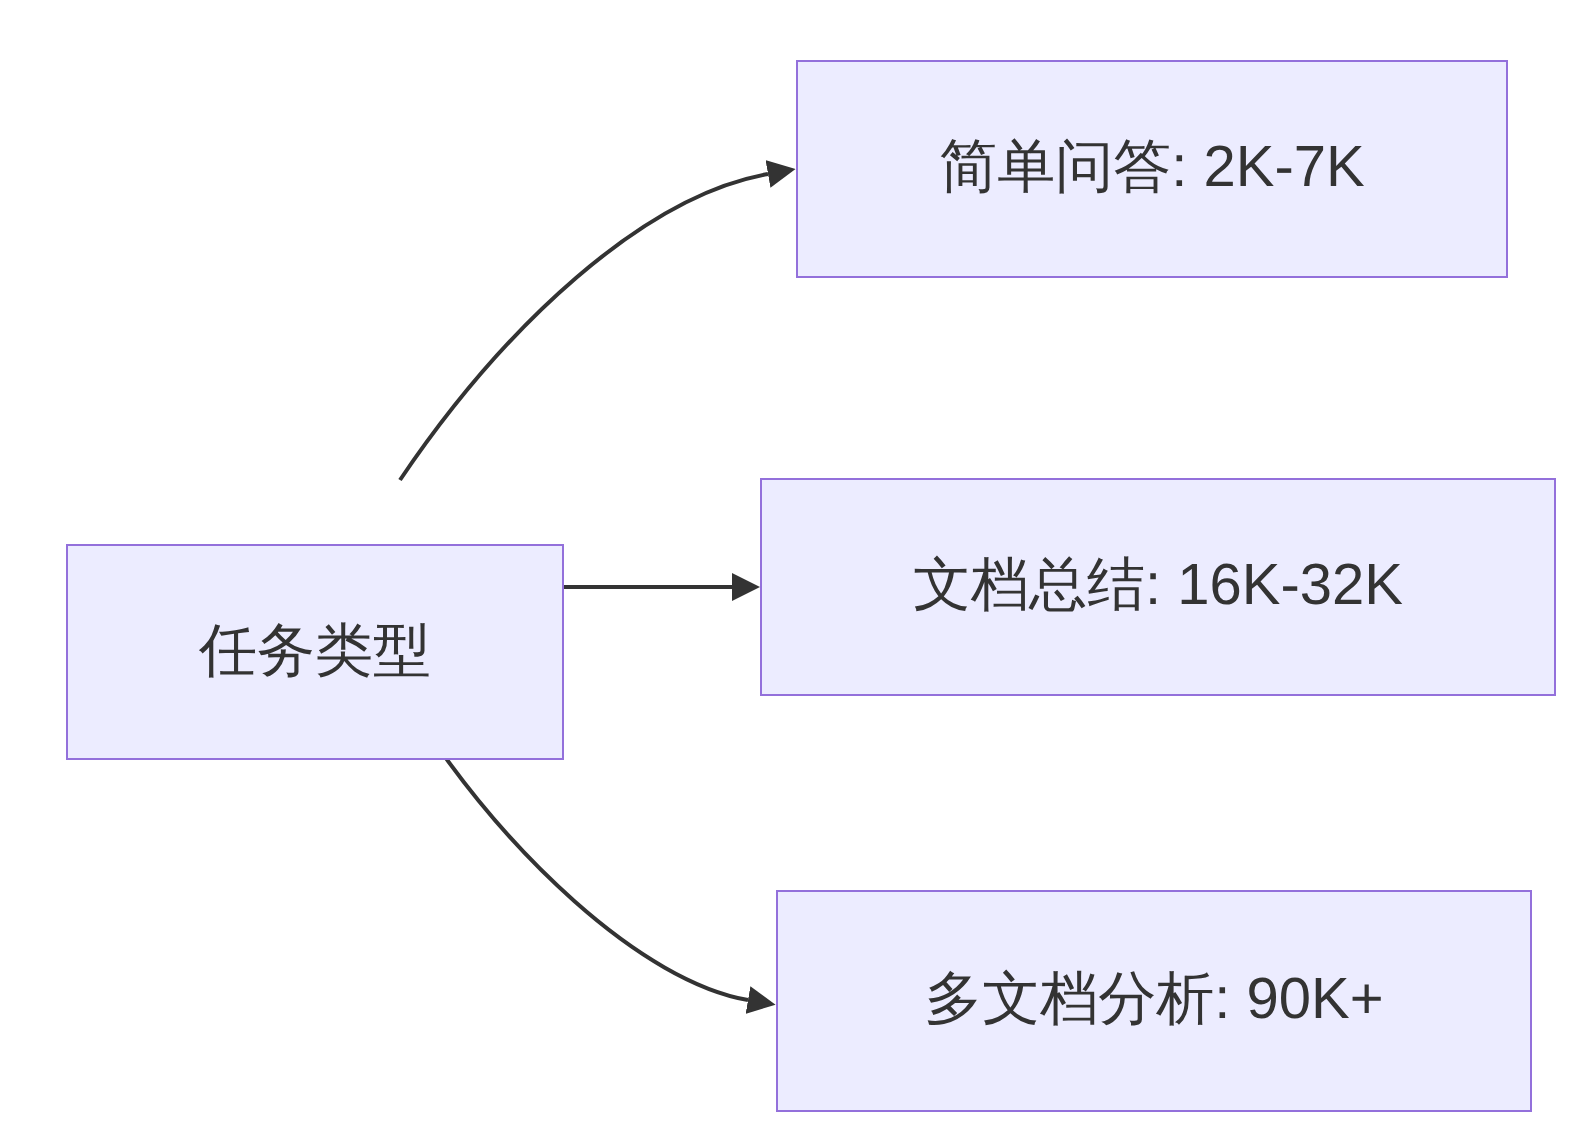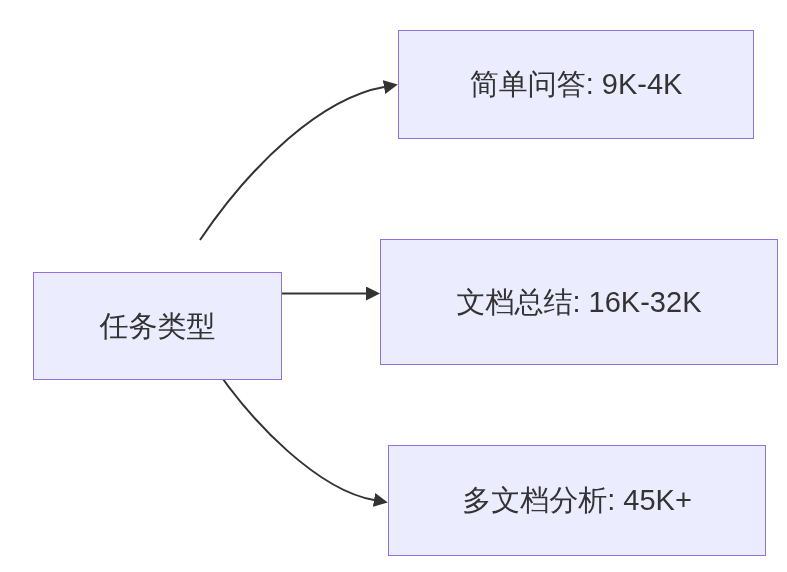--- a/index.html
+++ b/index.html
@@ -36,21 +36,21 @@
     display: flex;
     align-items: center;
     justify-content: center;
     color: #333333;
     font-size: 29px;
     line-height: 1.2;
     white-space: nowrap;
   }
   .node-root    { left: 33px;  top: 240px; width: 249px; height: 108px; margin-top: 32px; }
   .node-child-0 { left: 398px; top: 30px;  width: 356px; height: 109px; }
-  .node-child-1 { left: 380px; top: 239px; width: 398px; height: 126px; }
+  .node-child-1 { left: 380px; top: 239px; width: 398px; height: 109px; }
   .node-child-2 { left: 388px; top: 445px; width: 378px; height: 111px; }
 </style>
 </head>
 <body>
 
 <div class="canvas">
 
   <svg class="edges" viewBox="0 0 787 572" xmlns="http://www.w3.org/2000/svg">
     <defs>
       <marker id="arrowhead" viewBox="0 0 10 10" refX="0" refY="5" markerWidth="7" markerHeight="7" orient="auto" markerUnits="strokeWidth">
@@ -60,24 +60,24 @@
     <path class="edge-path" d="M 200 240 C 252 163, 322 98, 384 87" marker-end="url(#arrowhead)"></path>
     <path class="edge-path" d="M 281 293.5 L 366 293.5" marker-end="url(#arrowhead)"></path>
     <path class="edge-path" d="M 202 348 C 252 428, 322 491, 374 500" marker-end="url(#arrowhead)"></path>
   </svg>
 
   <div class="node node-root">
     <span>任务类型</span>
   </div>
 
   <div class="node node-child-0">
-    <span>简单问答: 9K-4K</span>
+    <span>简单问答: 2K-7K</span>
   </div>
 
   <div class="node node-child-1">
     <span>文档总结: 16K-32K</span>
   </div>
 
   <div class="node node-child-2">
-    <span>多文档分析: 45K+</span>
+    <span>多文档分析: 90K+</span>
   </div>
 
 </div>
 
 </body></html>

